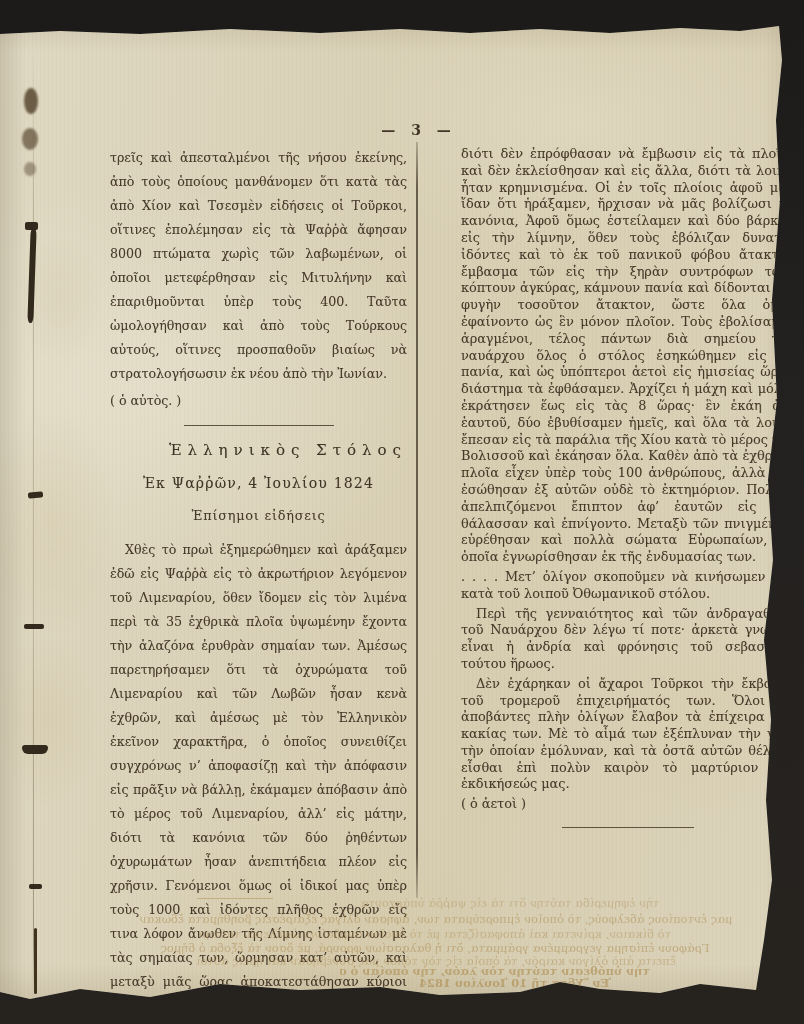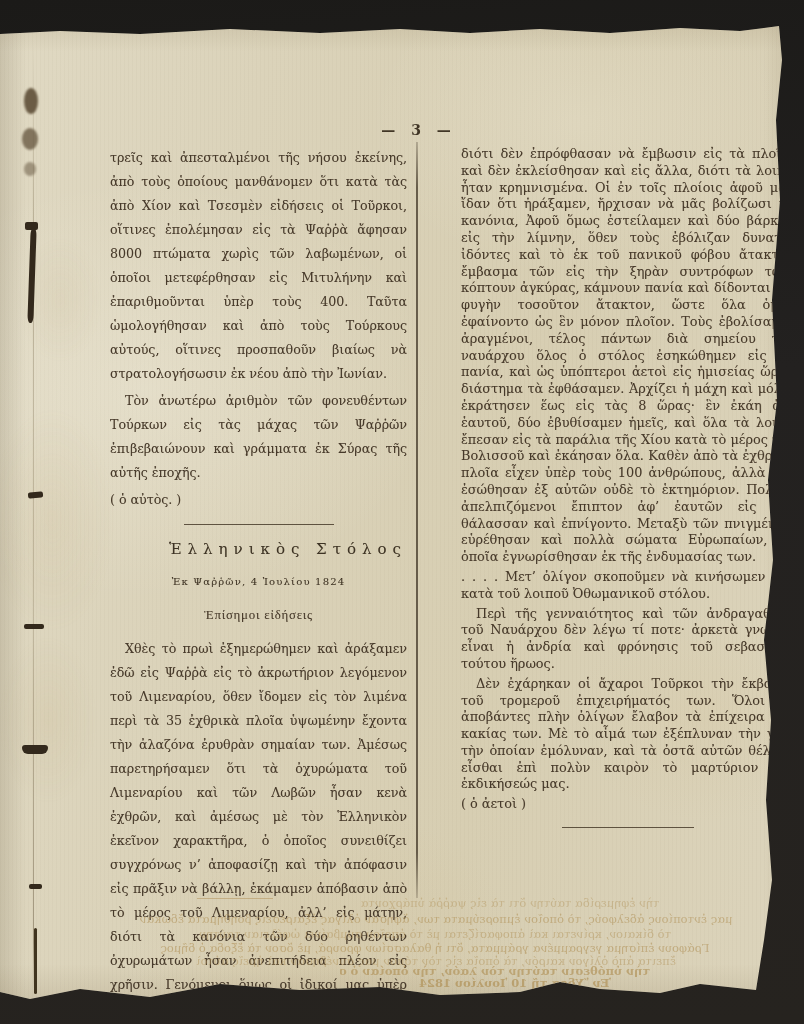--- a/index.html
+++ b/index.html
@@ -71,25 +71,25 @@
   .col-right .attr{padding-right:72px;}
   .rule{height:1px;background:rgba(62,50,34,.8);margin:12px auto 12px auto;}
   .rule-l{width:150px;}
   .rule-r{width:132px;margin-top:14px;margin-bottom:10px;}
   .h-fleet{
     margin:4px 0 9px 0;text-align:right;font-weight:normal;
     font-size:15px;letter-spacing:6px;color:#3d3324;white-space:nowrap;
   }
   .h-date{
     margin:0 0 9px 0;text-align:center;font-weight:normal;
-    font-size:10px;letter-spacing:1.2px;color:#3f3425;
+    font-size:14px;letter-spacing:1.2px;color:#3f3425;
   }
   .h-official{
     margin:0 0 10px 0;text-align:center;font-weight:normal;
-    font-size:12.8px;letter-spacing:.8px;color:#46392a;font-family:Liberation Serif, serif;
+    font-size:12.8px;letter-spacing:.8px;color:#46392a;
   }
   .bleed-line{
     position:absolute;color:#b2945c;transform:scaleX(-1);
     filter:blur(.5px);white-space:nowrap;overflow:hidden;
     font-size:11.5px;text-align:center;
   }
   .bleed-rule{position:absolute;height:1px;background:rgba(178,148,92,.55);filter:blur(.4px);}
 </style>
 </head>
 <body>
@@ -115,21 +115,20 @@
     <div class="pageno">
       <span>—</span>
       <span style="padding:0 7px;">3</span>
       <span>—</span>
     </div>
 
     <div class="col-divider"></div>
 
     <div class="col col-left">
       <p>τρεῖς καὶ ἀπεσταλμένοι τῆς νήσου ἐκείνης, ἀπὸ τοὺς ὁποίους μανθάνομεν ὅτι κατὰ τὰς ἀπὸ Χίον καὶ Τσεσμὲν εἰδήσεις οἱ Τοῦρκοι, οἵτινες ἐπολέμησαν εἰς τὰ Ψαῤῥὰ ἄφησαν 8000 πτώματα χωρὶς τῶν λαβωμένων, οἱ ὁποῖοι μετεφέρθησαν εἰς Μιτυλήνην καὶ ἐπαριθμοῦνται ὑπὲρ τοὺς 400. Ταῦτα ὡμολογήθησαν καὶ ἀπὸ τοὺς Τούρκους αὐτούς, οἵτινες προσπαθοῦν βιαίως νὰ στρατολογήσωσιν ἐκ νέου ἀπὸ τὴν Ἰωνίαν.</p>
-      <p class="indent">Τὸν ἀνωτέρω ἀριθμὸν τῶν φονευθέντων Τούρκων εἰς τὰς μάχας τῶν Ψαῤῥῶν ἐπιβεβαιώνουν καὶ γράμματα ἐκ Σύρας τῆς αὐτῆς ἐποχῆς.</p>
       <p class="attr">( ὁ αὐτὸς. )</p>
       <div class="rule rule-l"></div>
       <h2 class="h-fleet">Ἑλληνικὸς Στόλος</h2>
       <h3 class="h-date">Ἐκ Ψαῤῥῶν, 4 Ἰουλίου 1824</h3>
       <h4 class="h-official">Ἐπίσημοι εἰδήσεις</h4>
       <p class="indent">Χθὲς τὸ πρωὶ ἐξημερώθημεν καὶ ἀράξαμεν ἐδῶ εἰς Ψαῤῥὰ εἰς τὸ ἀκρωτήριον λεγόμενον τοῦ Λιμεναρίου, ὅθεν ἴδομεν εἰς τὸν λιμένα περὶ τὰ 35 ἐχθρικὰ πλοῖα ὑψωμένην ἔχοντα τὴν ἀλαζόνα ἐρυθρὰν σημαίαν των. Ἀμέσως παρετηρήσαμεν ὅτι τὰ ὀχυρώματα τοῦ Λιμεναρίου καὶ τῶν Λωβῶν ἦσαν κενὰ ἐχθρῶν, καὶ ἀμέσως μὲ τὸν Ἑλληνικὸν ἐκεῖνον χαρακτῆρα, ὁ ὁποῖος συνειθίζει συγχρόνως ν’ ἀποφασίζῃ καὶ τὴν ἀπόφασιν εἰς πρᾶξιν νὰ βάλλῃ, ἐκάμαμεν ἀπόβασιν ἀπὸ τὸ μέρος τοῦ Λιμεναρίου, ἀλλ’ εἰς μάτην, διότι τὰ κανόνια τῶν δύο ῥηθέντων ὀχυρωμάτων ἦσαν ἀνεπιτήδεια πλέον εἰς χρῆσιν. Γενόμενοι ὅμως οἱ ἰδικοί μας ὑπὲρ τοὺς 1000 καὶ ἰδόντες πλῆθος ἐχθρῶν εἴς τινα λόφον ἄνωθεν τῆς Λίμνης ἱσταμένων μὲ τὰς σημαίας των, ὥρμησαν κατ’ αὐτῶν, καὶ μεταξὺ μιᾶς ὥρας ἀποκατεστάθησαν κύριοι ὅλων τῶν ὀχυρωμάτων, καὶ αὐτοῦ τοῦ παλαιοκάστρου, καὶ τῆς χώρας ἀκόμη ἐκτὸς 6 ἢ 8 ὁσπητίων, εἰς τὰ ὁποῖα γέμοντα τροφῶν ἐκλείσθησαν 150 περίπου Τοῦρκοι. Οἱ δὲ ἄλλοι βλέποντες τὴν ὁρμὴν τῶν ἰδικῶν μας ἔπεσαν εἰς τὴν θάλασσαν, καὶ ἀρκετοὶ ἐξ αὐτῶν ἐπνίγησαν, οἱ δὲ λοιποὶ ἐμβῆκαν εἰς τὰ πλοῖά των. Οἱ δὲ 150 δὲν ἐκλείσθησαν εἰς τὰ ὁσπήτια παρὰ</p>
     </div>
 
     <div class="col col-right">
       <p>διότι δὲν ἐπρόφθασαν νὰ ἔμβωσιν εἰς τὰ πλοῖα, καὶ δὲν ἐκλείσθησαν καὶ εἰς ἄλλα, διότι τὰ λοιπὰ ἦταν κρημνισμένα. Οἱ ἐν τοῖς πλοίοις ἀφοῦ μᾶς ἴδαν ὅτι ἠράξαμεν, ἤρχισαν νὰ μᾶς βολίζωσι μὲ κανόνια, Ἀφοῦ ὅμως ἐστείλαμεν καὶ δύο βάρκας εἰς τὴν λίμνην, ὅθεν τοὺς ἐβόλιζαν δυνατά, ἰδόντες καὶ τὸ ἐκ τοῦ πανικοῦ φόβου ἄτακτον ἔμβασμα τῶν εἰς τὴν ξηρὰν συντρόφων των, κόπτουν ἀγκύρας, κάμνουν πανία καὶ δίδονται εἰς φυγὴν τοσοῦτον ἄτακτον, ὥστε ὅλα ὁμοῦ ἐφαίνοντο ὡς ἓν μόνον πλοῖον. Τοὺς ἐβολίσαμεν ἀραγμένοι, τέλος πάντων διὰ σημείου τοῦ ναυάρχου ὅλος ὁ στόλος ἐσηκώθημεν εἰς τὰ πανία, καὶ ὡς ὑπόπτεροι ἀετοὶ εἰς ἡμισείας ὥρας διάστημα τὰ ἐφθάσαμεν. Ἀρχίζει ἡ μάχη καὶ μόλις ἐκράτησεν ἕως εἰς τὰς 8 ὥρας· ἓν ἐκάη ἀφ’ ἑαυτοῦ, δύο ἐβυθίσαμεν ἡμεῖς, καὶ ὅλα τὰ λοιπὰ ἔπεσαν εἰς τὰ παράλια τῆς Χίου κατὰ τὸ μέρος τῆς Βολισσοῦ καὶ ἐκάησαν ὅλα. Καθὲν ἀπὸ τὰ ἐχθρικὰ πλοῖα εἶχεν ὑπὲρ τοὺς 100 ἀνθρώπους, ἀλλὰ δὲν ἐσώθησαν ἐξ αὐτῶν οὐδὲ τὸ ἑκτημόριον. Πολλοὶ ἀπελπιζόμενοι ἔπιπτον ἀφ’ ἑαυτῶν εἰς τὴν θάλασσαν καὶ ἐπνίγοντο. Μεταξὺ τῶν πνιγμένων εὑρέθησαν καὶ πολλὰ σώματα Εὐρωπαίων, τὰ ὁποῖα ἐγνωρίσθησαν ἐκ τῆς ἐνδυμασίας των.</p>

